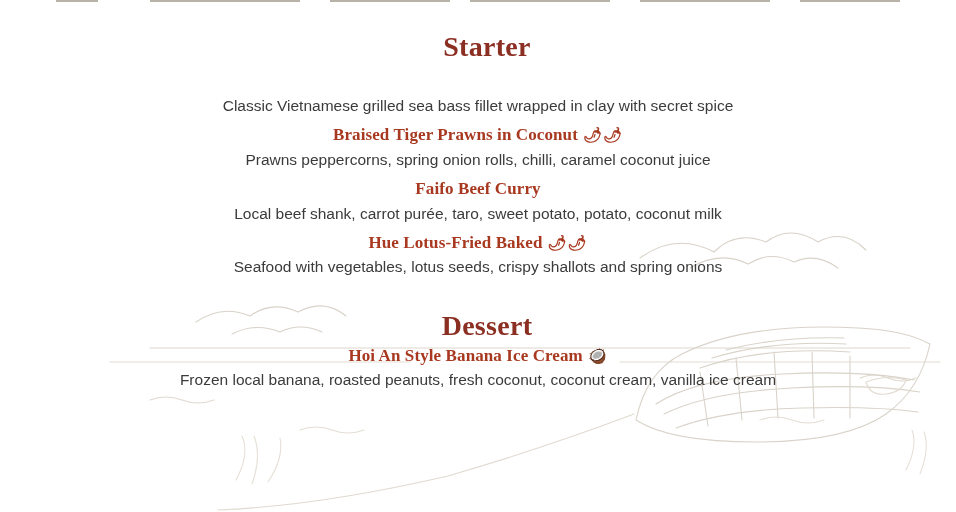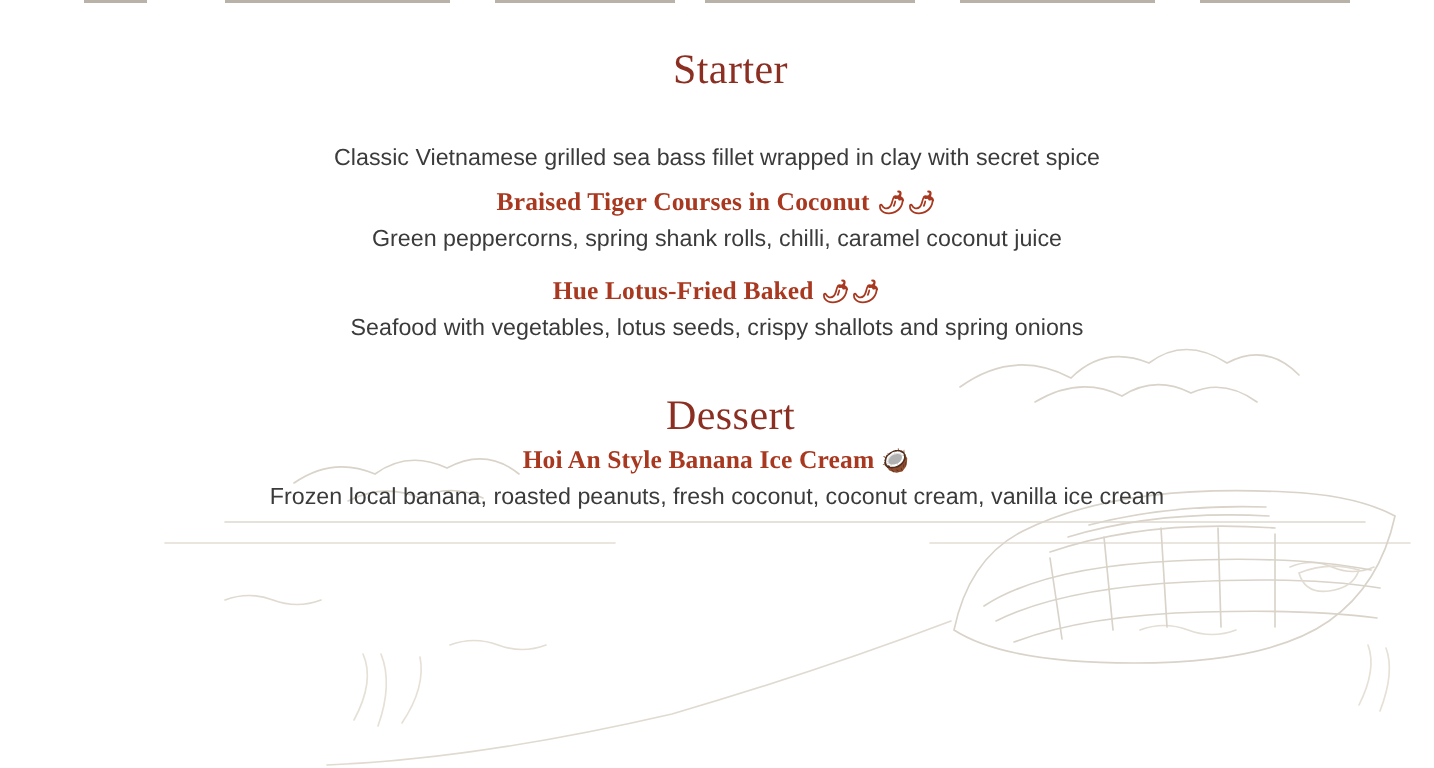--- a/index.html
+++ b/index.html
@@ -51,21 +51,21 @@
     box-sizing: border-box;
     text-align: center;
   }
 
   .section {
     margin-bottom: 0;
   }
 
   .section-title {
     font-family: "Liberation Serif", serif;
-    font-weight: normal;
+    font-weight: bold;
     font-size: 28px;
     color: #8c2f23;
     letter-spacing: 0.3px;
     line-height: 1.05;
     margin: 0;
     padding-left: 18px;
   }
 
   .dish {
     margin: 0;
@@ -170,27 +170,33 @@
     <div class="gap-title"></div>
 
     <div class="dish">
       <div class="dish-desc">Classic Vietnamese grilled sea bass fillet wrapped in clay with secret spice</div>
     </div>
 
     <div class="gap-dish"></div>
 
     <div class="dish">
       <div class="dish-name">
-        <span>Braised Tiger Courses in Coconut</span><span class="icons">🌶🌶</span>
-      </div>
-      <div class="dish-desc">Green peppercorns, spring shank rolls, chilli, caramel coconut juice</div>
+        <span>Braised Tiger Prawns in Coconut</span><span class="icons">🌶🌶</span>
+      </div>
+      <div class="dish-desc">Prawns peppercorns, spring onion rolls, chilli, caramel coconut juice</div>
     </div>
 
     <div class="gap-dish"></div>
 
+    <div class="dish">
+      <div class="dish-name">
+        <span>Faifo Beef Curry</span>
+      </div>
+      <div class="dish-desc">Local beef shank, carrot purée, taro, sweet potato, potato, coconut milk</div>
+    </div>
 
     <div class="gap-dish"></div>
 
     <div class="dish">
       <div class="dish-name">
         <span>Hue Lotus-Fried Baked</span><span class="icons">🌶🌶</span>
       </div>
       <div class="dish-desc">Seafood with vegetables, lotus seeds, crispy shallots and spring onions</div>
     </div>
   </div>

